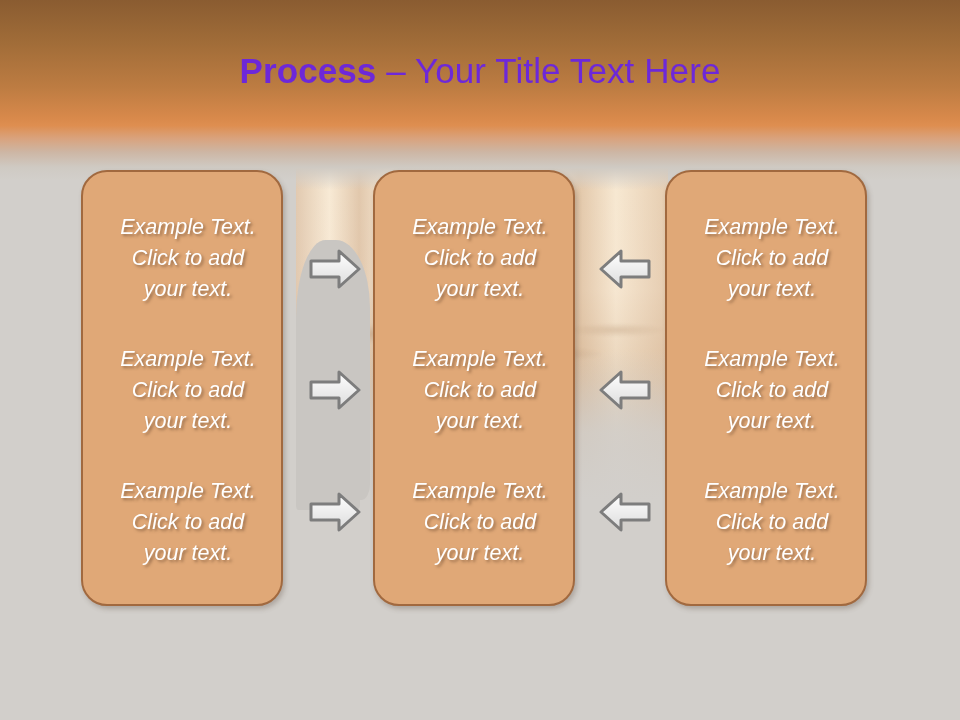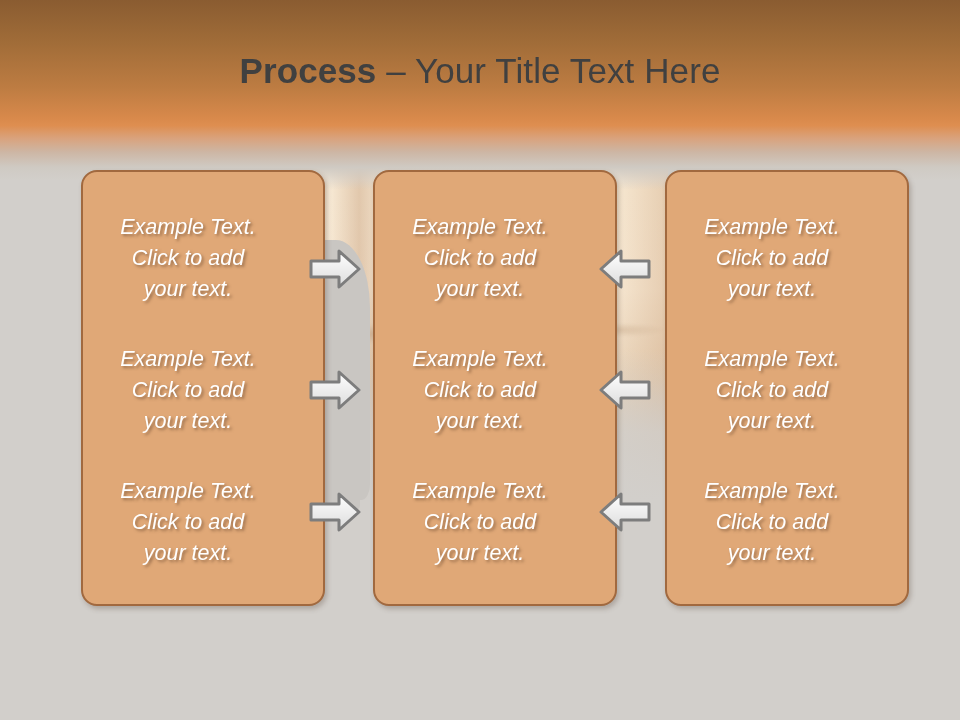--- a/index.html
+++ b/index.html
@@ -107,38 +107,38 @@
         #cdb6a4 80%,
         #cfcac3 88%,
         rgba(210,207,203,.45) 95%,
         rgba(210,207,203,0) 100%);
   }
   .title {
     position: absolute;
     left: 0; right: 0;
     top: 49px;
     text-align: center;
-    color: #404040;
+    color: #6d28d9;
     font-size: 35px;
     line-height: 44px;
     letter-spacing: .1px;
     white-space: nowrap;
   }
   .title .strong { font-weight: bold; }
   .title .light  { font-weight: normal; }
 
   
   .col {
     position: absolute;
     top: 170px;
-    width: 244px;
+    width: 202px;
     height: 436px;
     background: #e0a877;
     border: 2px solid #a1693f;
-    border-radius: 16px;
+    border-radius: 26px;
     box-shadow: 2px 3px 5px rgba(90,70,55,.30);
     box-sizing: border-box;
   }
   #col-1 { left: 81px;  }
   #col-2 { left: 373px; }
   #col-3 { left: 665px; }
 
   .cell {
     position: absolute;
     left: 6px;

